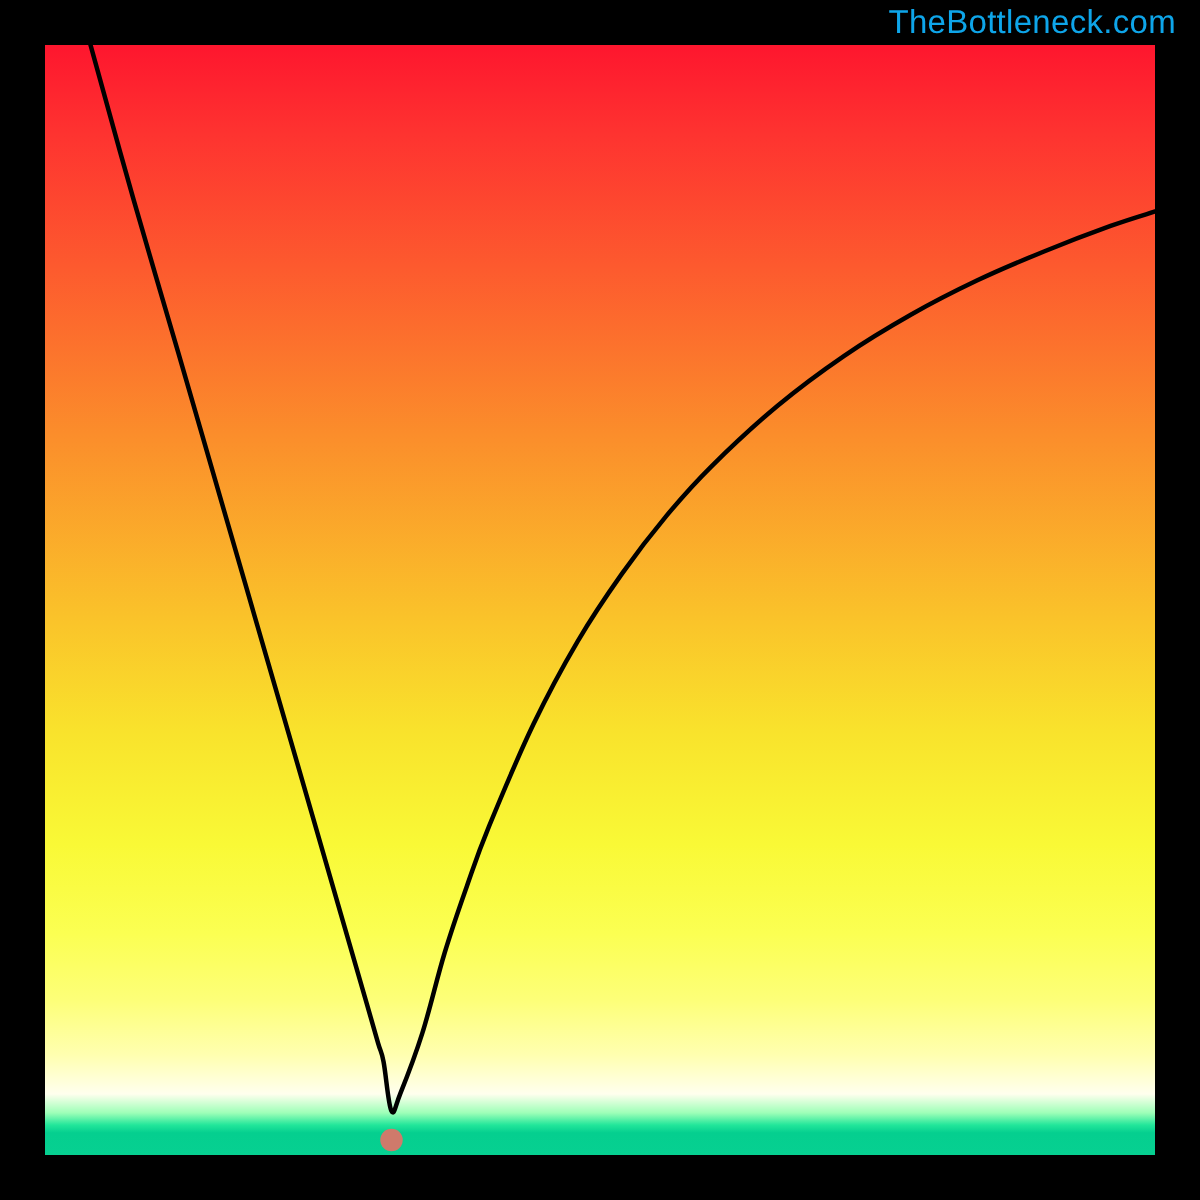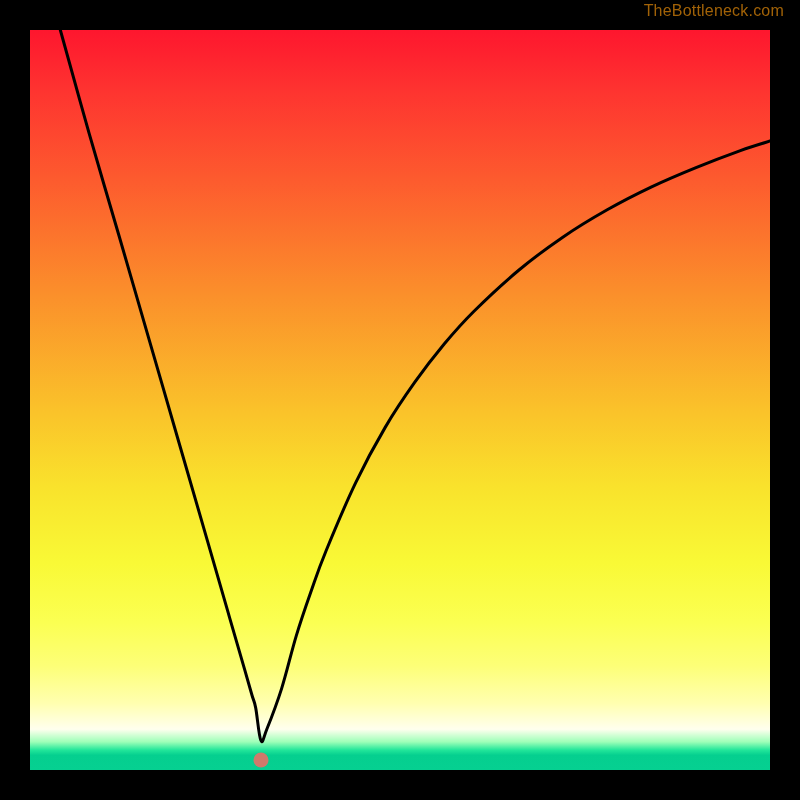--- a/index.html
+++ b/index.html
@@ -14,22 +14,22 @@
   .frame {
     position: relative;
     width: 800px;
     height: 800px;
     background: #000;
   }
   .watermark {
     position: absolute;
     top: 2px;
     right: 16px;
-    color: #a16207;
-    font-size: 16px;
+    color: #0ea5e9;
+    font-size: 22px;
     font-weight: 500;
     letter-spacing: 0.2px;
     user-select: none;
   }
   .plot-area {
     position: absolute;
     left: 30px;
     top: 30px;
     width: 740px;
     height: 740px;

